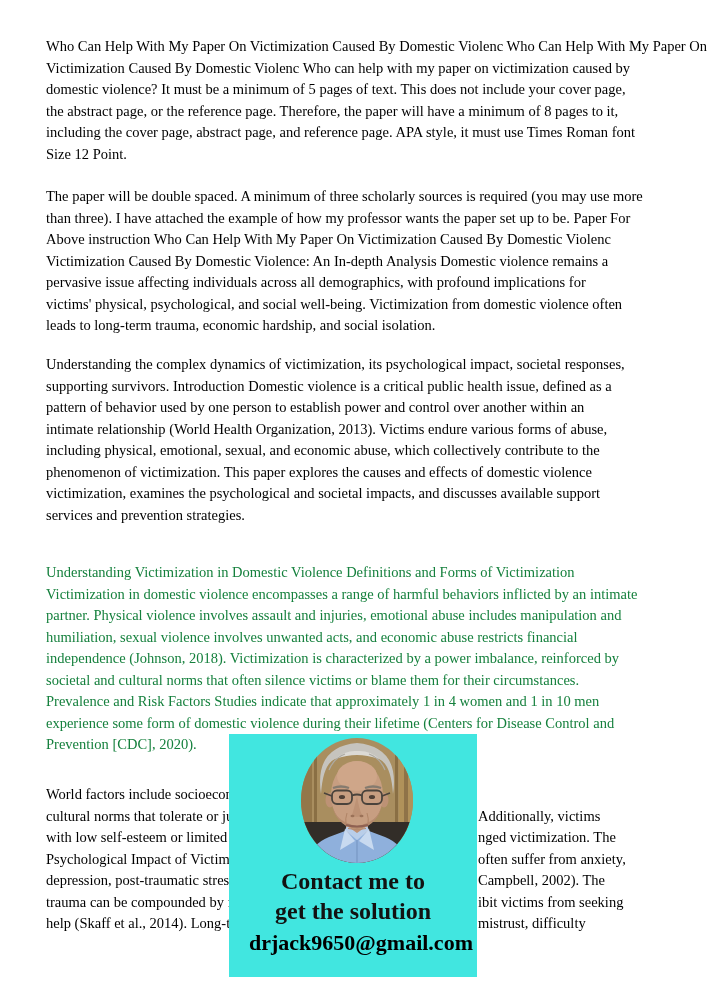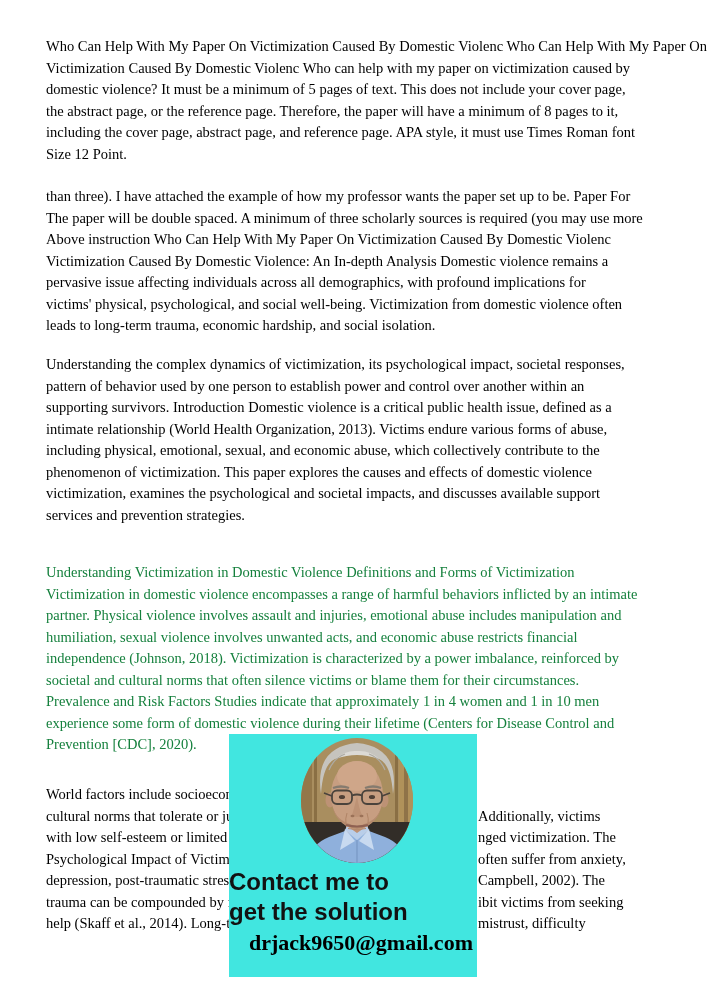--- a/index.html
+++ b/index.html
@@ -43,21 +43,22 @@
     left: 72px;
     top: 4px;
     width: 112px;
     height: 125px;
   }
   .contact-msg {
     position: absolute;
     top: 133px;
     left: 0;
     right: 0;
-    font-family: Liberation Sans, sans-serif;
+    text-align: center;
+    font-family: Liberation Serif, serif;
     font-weight: 700;
     font-size: 24px;
     line-height: 29.5px;
     color: #121212;
   }
   .contact-email {
     position: absolute;
     top: 196px;
     left: 16px;
     right: 0;
@@ -76,32 +77,32 @@
 
   <div class="para" id="para-0" style="top: 36px; color: rgb(0, 0, 0);">
       <div class="line">Who Can Help With My Paper On Victimization Caused By Domestic Violenc Who Can Help With My Paper On</div>
       <div class="line">Victimization Caused By Domestic Violenc Who can help with my paper on victimization caused by</div>
       <div class="line">domestic violence? It must be a minimum of 5 pages of text. This does not include your cover page,</div>
       <div class="line">the abstract page, or the reference page. Therefore, the paper will have a minimum of 8 pages to it,</div>
       <div class="line">including the cover page, abstract page, and reference page. APA style, it must use Times Roman font</div>
       <div class="line">Size 12 Point.</div>
     </div>
   <div class="para" id="para-1" style="top: 186px; color: rgb(0, 0, 0);">
+      <div class="line">The paper will be double spaced. A minimum of three scholarly sources is required (you may use more</div>
       <div class="line">than three). I have attached the example of how my professor wants the paper set up to be. Paper For</div>
-      <div class="line">The paper will be double spaced. A minimum of three scholarly sources is required (you may use more</div>
       <div class="line">Above instruction Who Can Help With My Paper On Victimization Caused By Domestic Violenc</div>
       <div class="line">Victimization Caused By Domestic Violence: An In-depth Analysis Domestic violence remains a</div>
       <div class="line">pervasive issue affecting individuals across all demographics, with profound implications for</div>
       <div class="line">victims' physical, psychological, and social well-being. Victimization from domestic violence often</div>
       <div class="line">leads to long-term trauma, economic hardship, and social isolation.</div>
     </div>
   <div class="para" id="para-2" style="top: 354px; color: rgb(0, 0, 0);">
       <div class="line">Understanding the complex dynamics of victimization, its psychological impact, societal responses,</div>
+      <div class="line">supporting survivors. Introduction Domestic violence is a critical public health issue, defined as a</div>
       <div class="line">pattern of behavior used by one person to establish power and control over another within an</div>
-      <div class="line">supporting survivors. Introduction Domestic violence is a critical public health issue, defined as a</div>
       <div class="line">intimate relationship (World Health Organization, 2013). Victims endure various forms of abuse,</div>
       <div class="line">including physical, emotional, sexual, and economic abuse, which collectively contribute to the</div>
       <div class="line">phenomenon of victimization. This paper explores the causes and effects of domestic violence</div>
       <div class="line">victimization, examines the psychological and societal impacts, and discusses available support</div>
       <div class="line">services and prevention strategies.</div>
     </div>
   <div class="para" id="para-3" style="top: 562px; color: #15803d;">
       <div class="line">Understanding Victimization in Domestic Violence Definitions and Forms of Victimization</div>
       <div class="line">Victimization in domestic violence encompasses a range of harmful behaviors inflicted by an intimate</div>
       <div class="line">partner. Physical violence involves assault and injuries, emotional abuse includes manipulation and</div>

